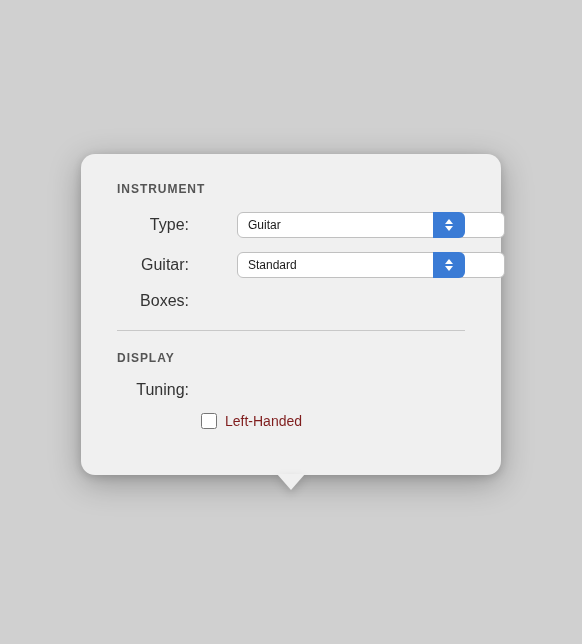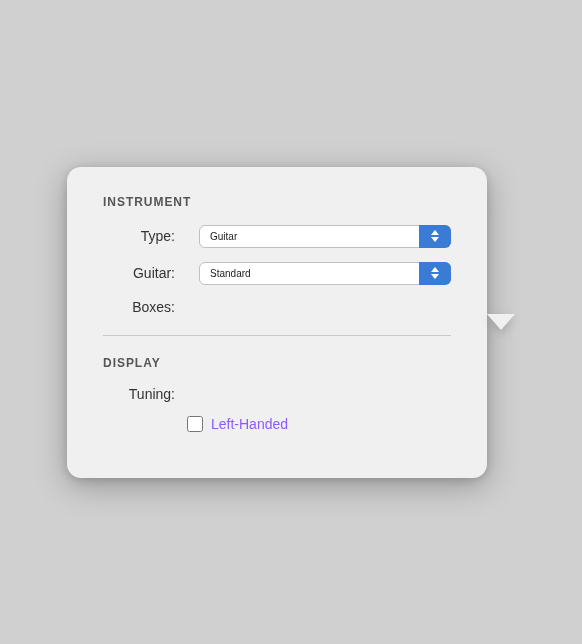--- a/index.html
+++ b/index.html
@@ -14,21 +14,21 @@
       background: #d0d0d0;
       display: flex;
       align-items: center;
       justify-content: center;
       font-family: -apple-system, BlinkMacSystemFont, "SF Pro Text", "Helvetica Neue", sans-serif;
     }
 
     .popover-container {
       position: relative;
       display: flex;
-      flex-direction: row;
+      flex-direction: column;
       align-items: center;
     }
 
     .popover-box {
       background: #f0f0f0;
       border-radius: 14px;
       box-shadow: 0 8px 32px rgba(0,0,0,0.28), 0 2px 8px rgba(0,0,0,0.15);
       padding: 28px 36px 32px 36px;
       width: 420px;
       position: relative;
@@ -63,45 +63,46 @@
       display: flex;
       align-items: center;
       margin-bottom: 14px;
     }
 
     .field-row:last-child {
       margin-bottom: 0;
     }
 
     .field-label {
-      font-size: 14px;
+      font-size: 16px;
       color: #333;
       text-align: right;
       width: 72px;
-      margin-right: 24px;
+      margin-right: 8px;
       flex-shrink: 0;
     }
 
     .select-wrapper {
       position: relative;
       flex: 1;
     }
 
     .select-control {
       width: 100%;
       appearance: none;
       -webkit-appearance: none;
       background: white;
       border: 1px solid #c0c0c0;
       border-radius: 6px;
       padding: 5px 36px 5px 10px;
-      font-size: 10px;
+      font-size: 12px;
       color: #1a1a1a;
       cursor: pointer;
       outline: none;
+      margin-left: 40px;
     }
 
     .select-arrow {
       position: absolute;
       right: 0;
       top: 0;
       bottom: 0;
       width: 32px;
       background: #3a7bd5;
       border-radius: 0 6px 6px 0;
@@ -139,21 +140,21 @@
     .checkbox-input {
       width: 16px;
       height: 16px;
       margin-right: 8px;
       cursor: pointer;
       accent-color: #3a7bd5;
     }
 
     .checkbox-label {
       font-size: 14px;
-      color: #8b5cf6;
+      color: #7f1d1d;
     }
   </style>
 </head>
 <body>
 
 <div class="popover-container">
   <div class="popover-box">
 
     <div class="section-header">INSTRUMENT</div>
 

